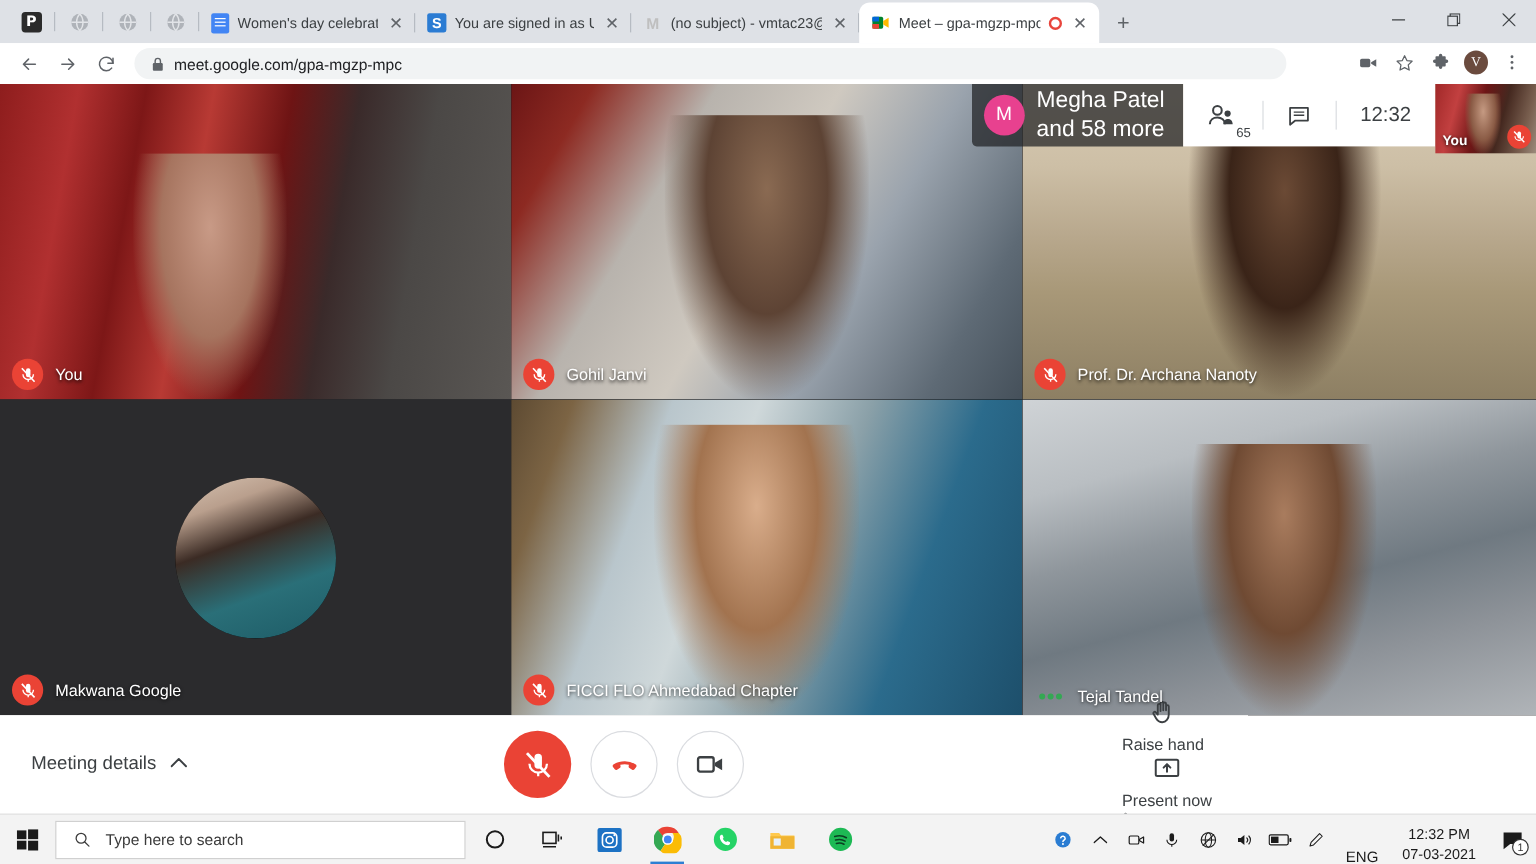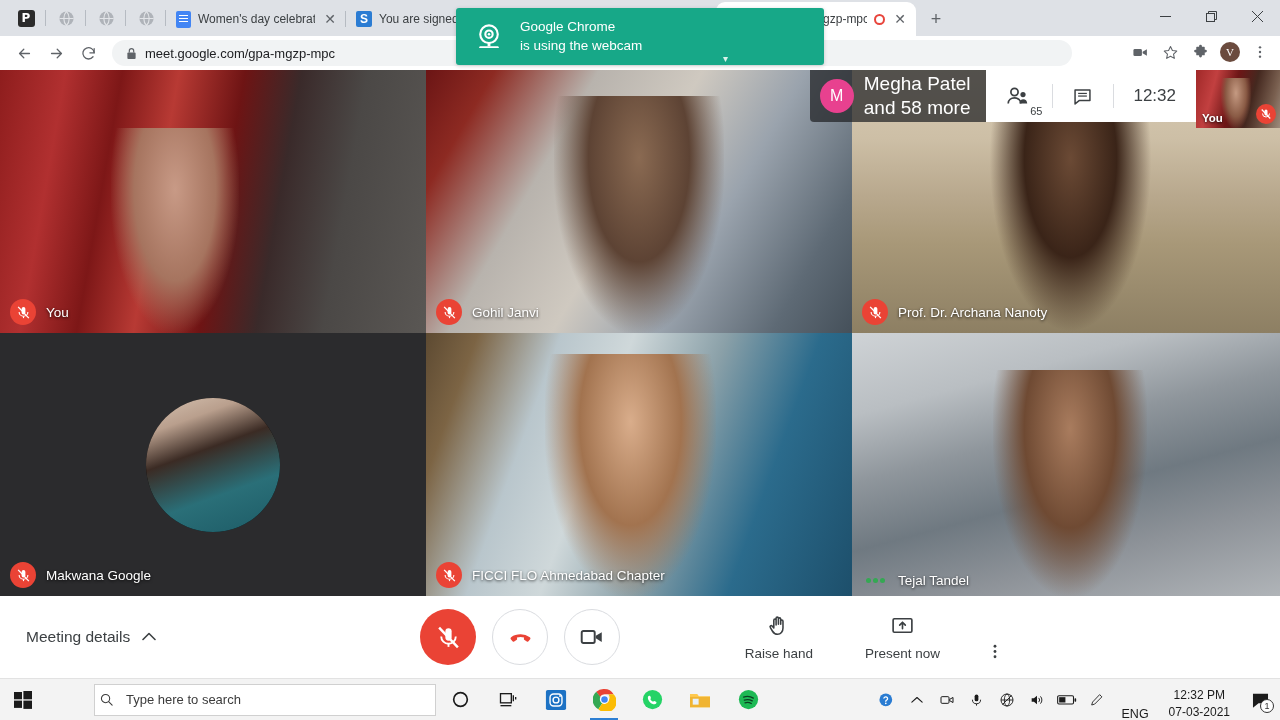--- a/index.html
+++ b/index.html
@@ -229,40 +229,40 @@
     top: 50%; margin-top: -28px;
     display: flex; align-items: center; gap: 16px;
   }
   .rbtn {
     width: 56px; height: 56px; border-radius: 50%;
     display: flex; align-items: center; justify-content: center;
   }
   .rbtn.filled { background: #ea4335; }
   .rbtn.outline { border: 1px solid #dadce0; background: #fff; }
   .right-ctrls {
-    position: absolute; right: 22px; top: 50%; transform: translateY(-50%);
-    display: flex; align-items: flex-end; gap: 0;
+    position: absolute; right: 4px; top: 50%; transform: translateY(-50%);
+    display: flex; align-items: flex-start; gap: 0; flex-direction: column;
   }
   .rc-item {
     display: flex; flex-direction: column; align-items: center; gap: 7px;
     padding: 0 26px; color: #3c4043; font-size: 13.5px;
   }
   .rc-more { padding: 0 14px 0 20px; color: #3c4043; display:flex; align-items:center; }
 
   
   .taskbar {
     position: absolute; top: 678px; left: 0; width: 1280px; height: 42px;
     background: #f3f3f3; display: flex; align-items: center;
     border-top: 1px solid #e2e2e2;
   }
   .startbtn { width: 46px; height: 42px; display:flex; align-items:center; justify-content:center; }
   .searchbox {
     width: 342px; height: 32px; background: #fff; border: 1px solid #d0d0d0;
-    display: flex; align-items: center; gap: 12px; padding: 0 4px;
-    font-size: 13px; color: #3b3b3b; margin-left: 48px;
+    display: flex; align-items: center; gap: 12px; padding: 0 14px;
+    font-size: 13px; color: #3b3b3b;
   }
   .tb-icons { display: flex; align-items: center; }
   .tb-ico { width: 48px; height: 42px; display:flex; align-items:center; justify-content:center; position: relative; }
   .tb-ico.active::after {
     content:""; position:absolute; bottom:0; left:10px; right:10px; height:3px; background:#2d7fd3;
   }
   .tray { position: absolute; right: 0; top: 0; height: 42px; display: flex; align-items: flex-end; }
   .tray-ico { width: 30px; height: 42px; display:flex; align-items:center; justify-content:center; color:#222; }
   .tray-lang { padding: 0 10px; font-size: 12.5px; color: #1b1b1b; }
   .tray-clock {
@@ -382,34 +382,20 @@
       </div>
       <div class="wc">
         <svg width="11" height="11" viewBox="0 0 11 11">
             <line x1="0" y1="0" x2="11" y2="11" stroke="#3c4043" stroke-width="1"></line>
             <line x1="11" y1="0" x2="0" y2="11" stroke="#3c4043" stroke-width="1"></line>
           </svg>
       </div>
     </div>
   </div>
 
-  <div class="webcam-notif">
-    <svg width="34" height="34" viewBox="0 0 24 24">
-      <circle cx="12" cy="10" r="6.2" fill="none" stroke="#fff" stroke-width="1.5"></circle>
-      <circle cx="12" cy="10" r="2.6" fill="none" stroke="#fff" stroke-width="1.5"></circle>
-      <circle cx="12" cy="10" r="0.9" fill="#fff"></circle>
-      <path d="M6 18.6h12c.6 0 1 .5 1 1.1H5c0-.6.4-1.1 1-1.1z" fill="#fff"></path>
-      <path d="M11 16.2h2v2.4h-2z" fill="#fff"></path>
-    </svg>
-    <div class="wtext">
-      <div>Google Chrome</div>
-      <div>is using the webcam</div>
-    </div>
-    <span class="webcam-chev">▾</span>
-  </div>
 
   <div class="omnirow">
     <div class="navbtn">
       <svg width="17" height="17" viewBox="0 0 24 24">
           <path d="M19 12H5M11 6l-6 6 6 6" fill="none" stroke="#5f6368" stroke-width="1.8" stroke-linecap="round" stroke-linejoin="round"></path>
         </svg>
     </div>
     <div class="navbtn">
       <svg width="17" height="17" viewBox="0 0 24 24">
           <path d="M5 12h14M13 6l6 6-6 6" fill="none" stroke="#5f6368" stroke-width="1.8" stroke-linecap="round" stroke-linejoin="round"></path>

